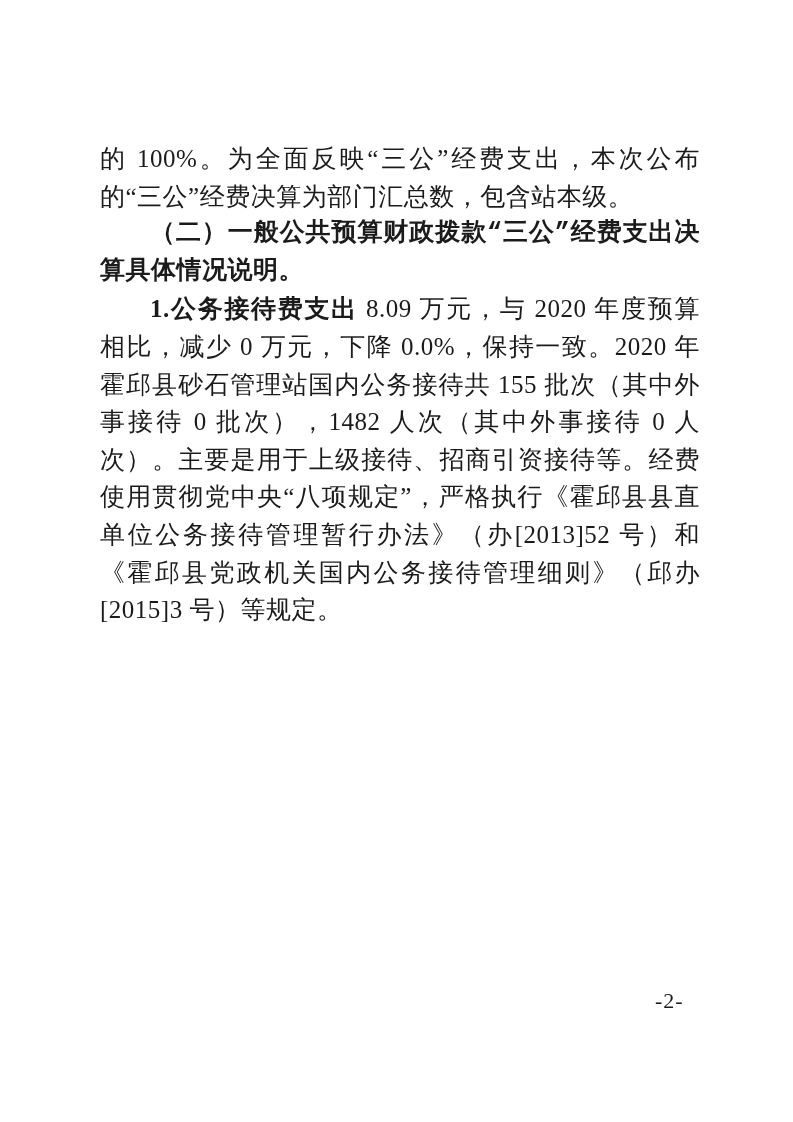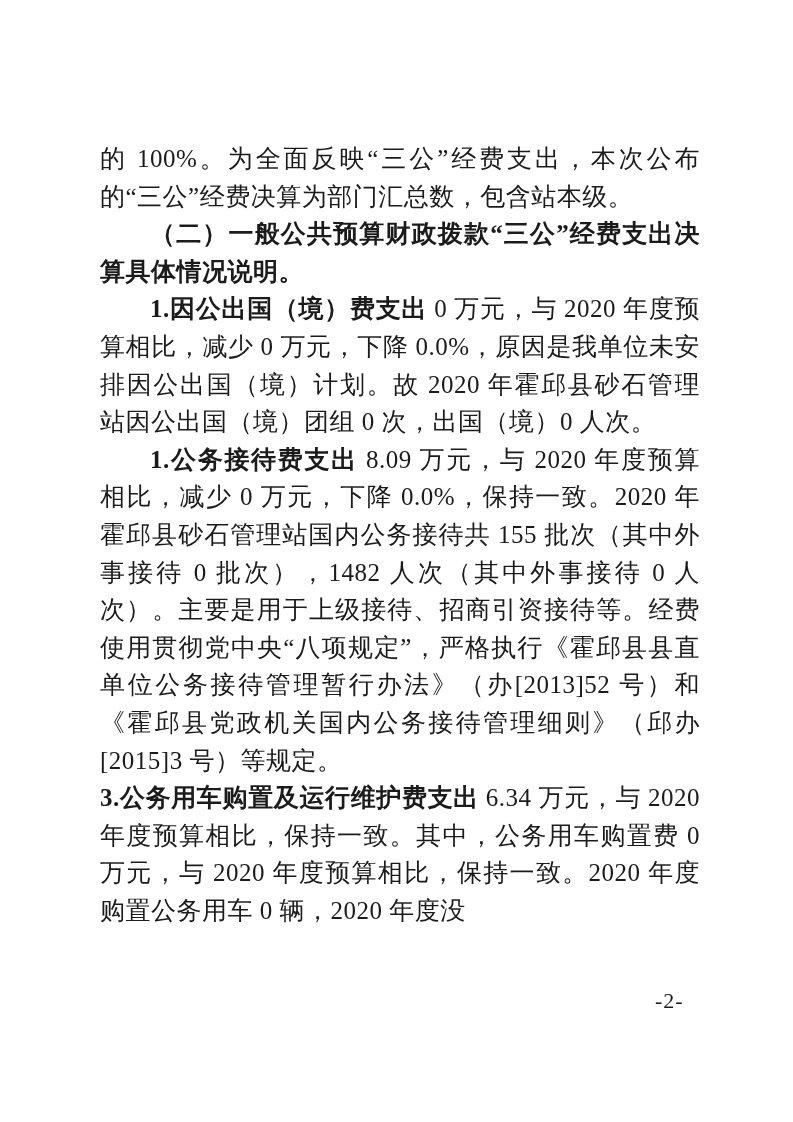--- a/index.html
+++ b/index.html
@@ -32,20 +32,21 @@
     padding: 0;
   }
   .para.indent {
     text-indent: 2em;
   }
   .bold-prefix {
     font-weight: bold;
   }
   .bold-para {
     font-weight: bold;
+    font-family: Liberation Mono, monospace;
   }
   .page-number {
     position: absolute;
     left: 655px;
     top: 988px;
     font-size: 22px;
     line-height: 26px;
     font-family: "Liberation Serif", "DejaVu Serif", serif;
     color: #1b1b1b;
     letter-spacing: 1px;
@@ -55,22 +56,20 @@
 <body>
 
 <div class="page">
   <div class="content">
 
     <p class="para"><span class="bold-prefix"></span><span>的 100%。为全面反映“三公”经费支出，本次公布的“三公”经费决算为部门汇总数，包含站本级。</span></p>
 
     <p class="para indent bold-para"><span class="bold-prefix">（二）一般公共预算财政拨款“三公”经费支出决算具体情况说明。</span><span></span></p>
 
 
-    <p class="para indent"><span class="bold-prefix">1.因公出国（境）费支出</span><span> 0 万元，与 2020 年度预算相比，减少 0 万元，下降 0.0%，原因是我单位未安排因公出国（境）计划。故 2020 年霍邱县砂石管理站因公出国（境）团组 0 次，出国（境）0 人次。</span></p>
 
     <p class="para indent"><span class="bold-prefix">1.公务接待费支出</span><span> 8.09 万元，与 2020 年度预算相比，减少 0 万元，下降 0.0%，保持一致。2020 年霍邱县砂石管理站国内公务接待共 155 批次（其中外事接待 0 批次），1482 人次（其中外事接待 0 人次）。主要是用于上级接待、招商引资接待等。经费使用贯彻党中央“八项规定”，严格执行《霍邱县县直单位公务接待管理暂行办法》（办[2013]52 号）和《霍邱县党政机关国内公务接待管理细则》（邱办[2015]3 号）等规定。</span></p>
 
-    <p class="para"><span class="bold-prefix">3.公务用车购置及运行维护费支出</span><span> 6.34 万元，与 2020 年度预算相比，保持一致。其中，公务用车购置费 0 万元，与 2020 年度预算相比，保持一致。2020 年度购置公务用车 0 辆，2020 年度没</span></p>
 
   </div>
 
   <div class="page-number">-2-</div>
 </div>
 
 </body></html>

